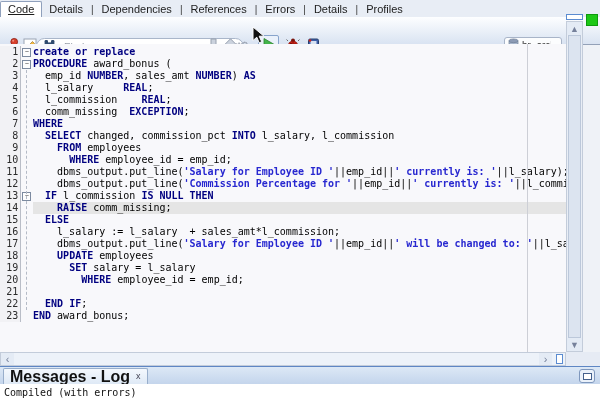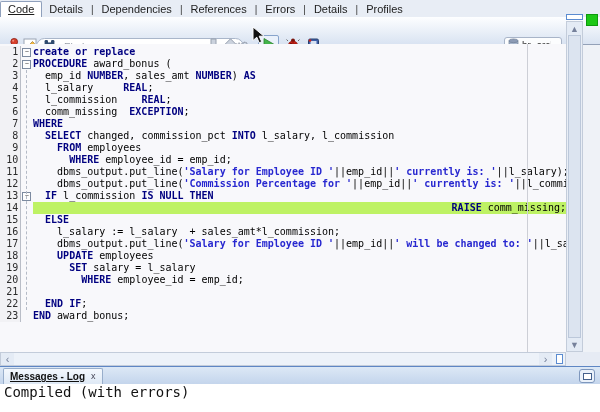--- a/index.html
+++ b/index.html
@@ -35,21 +35,21 @@
   .editor{position:absolute;left:0;top:44px;width:566px;height:308px;background:#F8F8FB;overflow:hidden;}
   .gutter{position:absolute;left:0;top:0;width:32px;bottom:0;padding-top:2px;}
   .grow{height:12px;display:flex;align-items:center;}
   .lnum{width:19px;text-align:right;padding-right:2px;font-family:"DejaVu Sans Mono",monospace;
         font-size:10px;color:#2b2b2b;background:#F2F2F5;border-right:1px solid #B9BDC7;height:12px;line-height:12px;}
   .fold{width:11px;display:flex;align-items:center;justify-content:center;height:12px;}
   .fold.box span{width:7px;height:7px;border:1px solid #7C8AA0;background:#FDFDFE;color:#333;
         font-size:7px;line-height:6px;display:flex;align-items:center;justify-content:center;}
   .codepane{position:absolute;left:32px;top:0;right:0;bottom:0;padding:2px 0 0 1px;overflow:hidden;}
   .cline{height:12px;line-height:12px;white-space:pre;font-family:"DejaVu Sans Mono",monospace;font-size:10px;color:#000;}
-  .cline.hl{background:#bef264;text-align:right;}
+  .cline.hl{background:#e5e5e5;}
   .cline .kw{color:#000080;font-weight:bold;}
   .cline .str{color:#2828D0;font-weight:bold;}
   .cline .pl{color:#000000;}
   .indent-guide{position:absolute;left:26px;top:26px;height:240px;border-left:1px dashed #B4BAC6;}
   .marginline{position:absolute;left:527px;top:0;bottom:0;border-left:1px solid #CDCFD6;}
   
   .vsplit{position:absolute;left:566px;top:14px;width:17px;height:6px;background:#FFFFFF;border:1px solid #5B8BD0;box-sizing:border-box;}
   .statussq{position:absolute;left:586px;top:14px;width:12px;height:12px;background:#1DC816;border:1px solid #0E9A0E;box-sizing:border-box;}
   .vscroll{position:absolute;left:566px;top:21px;width:17px;height:331px;background:#E9EEF6;border:1px solid #C3CCDA;box-sizing:border-box;}
   .varrow{position:absolute;left:0;width:15px;height:13px;background:#E4EBF5;color:#76819B;
@@ -68,27 +68,27 @@
   .tooltip{position:absolute;left:252px;top:40px;background:#FBFDFF;border:1px solid #4A72B8;
            font-size:10.5px;color:#111;padding:1px 5px 2px 5px;z-index:40;box-shadow:1px 1px 2px rgba(0,0,0,.25);white-space:nowrap;}
   .cursor{position:absolute;left:252px;top:26px;z-index:50;}
   
   .msgs{position:absolute;left:0;top:366px;width:600px;height:46px;border-top:1px solid #5E86C4;background:#FFFFFF;}
   .msghdr{position:absolute;left:0;top:0;width:600px;height:17px;
           background:linear-gradient(#DCE8F6,#C4D5EC);border-bottom:1px solid #A7B9D2;}
   .msgtab{position:absolute;left:3px;top:1px;height:16px;background:linear-gradient(#F4F8FD,#DEE9F6);
           border:1px solid #98AECB;border-bottom:none;border-radius:2px 2px 0 0;
           display:flex;align-items:center;padding:0 6px;box-sizing:border-box;}
-  .msgtab .ttl{font-size:10px;font-weight:bold;color:#111;white-space:nowrap;text-decoration:underline;}
+  .msgtab .ttl{font-size:16px;font-weight:bold;color:#111;white-space:nowrap;}
   .closex{font-size:9px;color:#445;margin-left:6px;line-height:9px;vertical-align:top;}
   .minbtn{position:absolute;right:5px;top:2px;width:14px;height:12px;border:1px solid #7E97BD;border-radius:3px;
           background:#EAF1FA;display:flex;align-items:center;justify-content:center;}
   .minglyph{width:7px;height:5px;border:1px solid #44608C;background:#fff;}
   .msgbody{position:absolute;left:0;top:17px;width:600px;bottom:0;background:#FFFFFF;padding:2px 0 0 4px;box-sizing:border-box;}
-  .logline{font-family:"DejaVu Sans Mono",monospace;font-size:14px;line-height:13px;color:#111;white-space:pre;}
+  .logline{font-family:"DejaVu Sans Mono",monospace;font-size:10px;line-height:13px;color:#111;white-space:pre;}
 </style>
 </head>
 <body>
 
 <div class="win">
 
   <div class="tabbar">
       <span class="tab sel">Code</span>
       <span class="tab">Details</span>
       <span class="tabsep">|</span>

